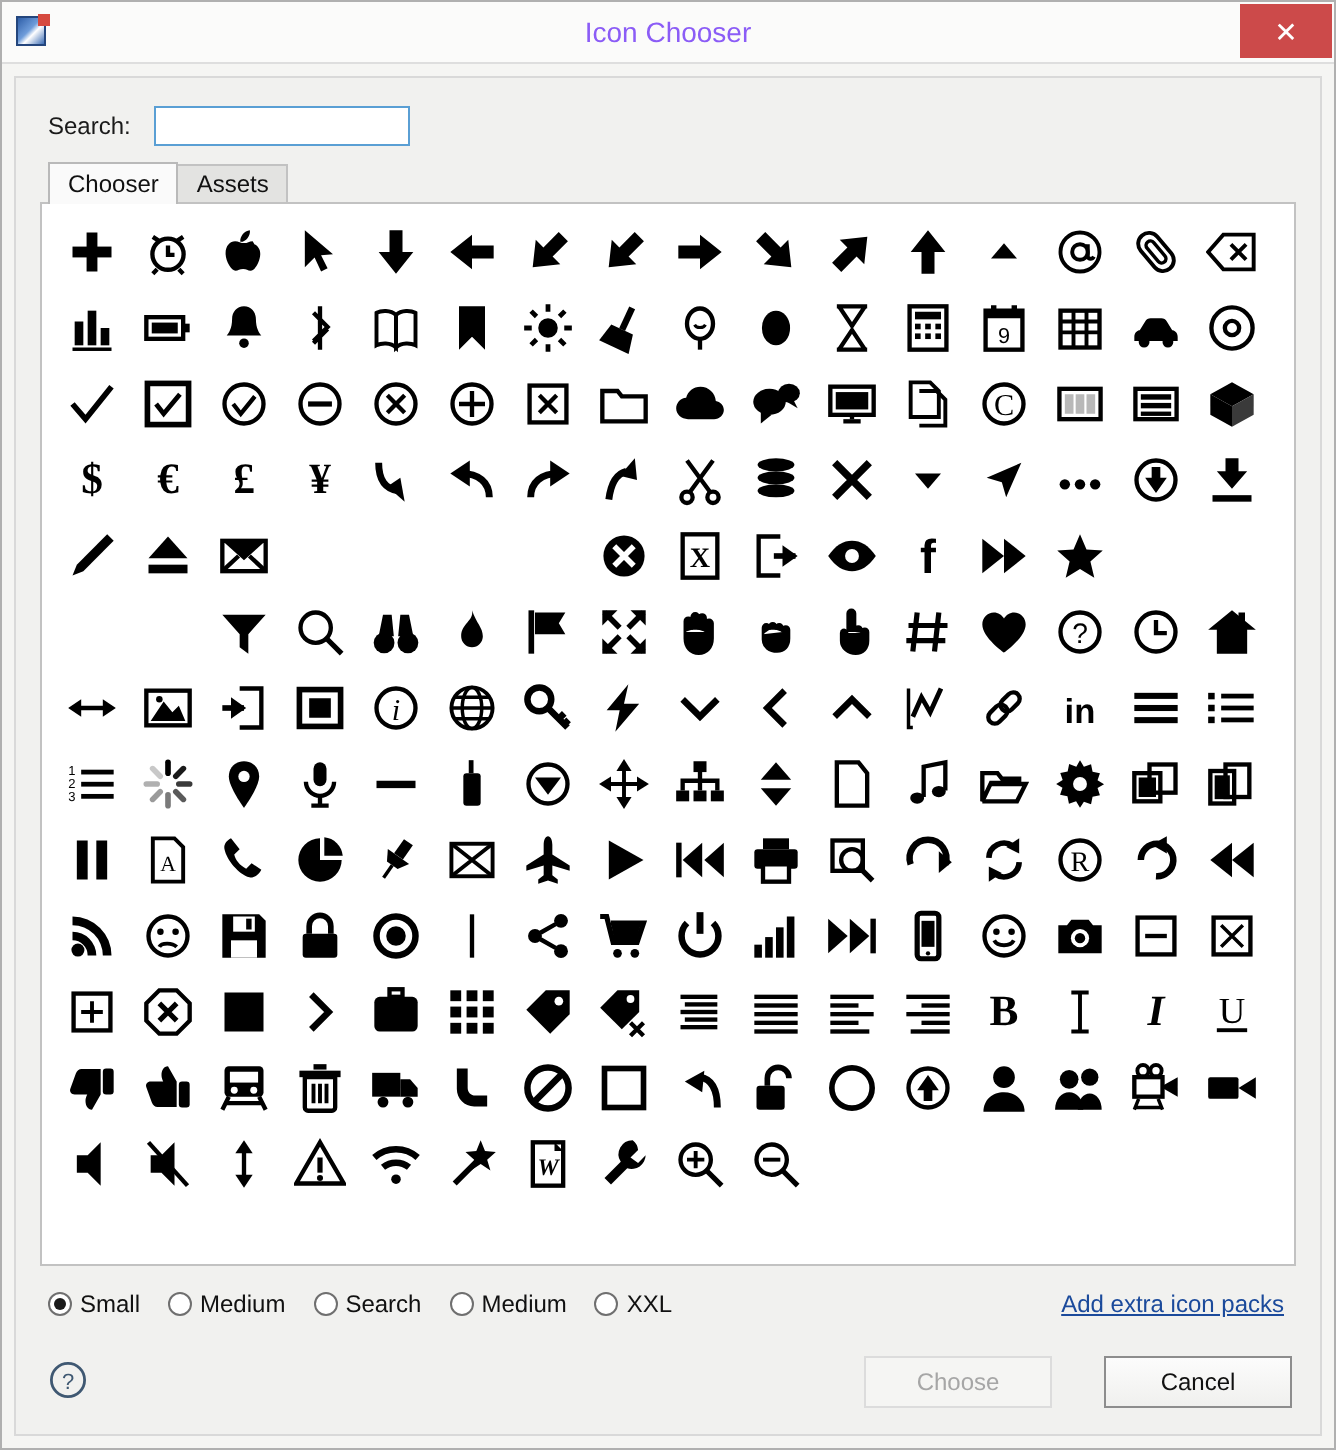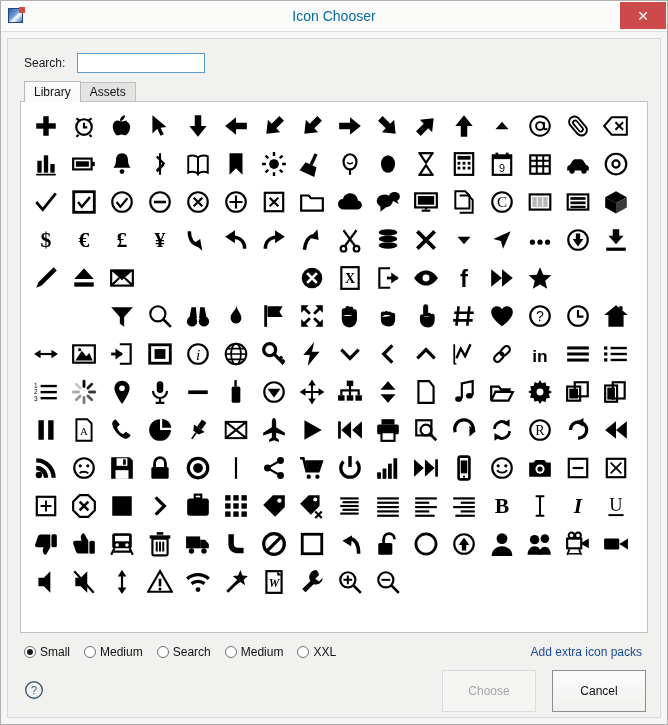--- a/index.html
+++ b/index.html
@@ -38,21 +38,21 @@
     width: 15px; height: 15px;
     background: linear-gradient(135deg,#2f5fa8 0%,#6f9ddb 45%,#ffffff 60%,#3b6cb4 100%);
     border: 1px solid #24467d;
   }
   #app-icon .dot {
     position: absolute; right: 0px; top: 0px;
     width: 6px; height: 6px; background: #d64a3f;
   }
   #title-text {
     position: absolute; left: 0; right: 0; text-align: center;
-    font-size: 14px; color: #0369a1;
+    font-size: 14px; color: #8b5cf6;
     pointer-events: none;
   }
   #close-btn {
     position: absolute; right: 1px; top: 1px;
     width: 46px; height: 27px;
     background: #cc4a4a;
     color: #fff;
     display: flex; align-items: center; justify-content: center;
     font-size: 14px; line-height: 1;
     cursor: pointer;
@@ -152,39 +152,40 @@
     display: flex; align-items: center; justify-content: center;
     flex: 0 0 auto;
   }
   .radio-opt.checked .radio-circle::after {
     content: ""; width: 6px; height: 6px; border-radius: 50%;
     background: #1a1a1a;
   }
   #extra-link {
     margin-left: auto;
     color: #1b4a9b;
+    text-decoration: underline;
     font-size: 12px;
     cursor: pointer;
     margin-right: 4px;
   }
   #action-row {
     display: flex; align-items: center;
     height: 52px;
     margin: 0 4px 0 6px;
     flex: 0 0 auto;
   }
   #help-icon { cursor: pointer; }
   .btn {
-    height: 42px;
+    height: 26px;
     min-width: 94px;
     display: flex; align-items: center; justify-content: center;
     font-size: 12px;
     background: linear-gradient(#fcfcfc,#f0f0ee);
     cursor: pointer;
-    margin-left: 16px;
+    margin-left: 26px;
   }
   .btn.disabled {
     color: #a6a6a6;
     border: 1px solid #dcdcdc;
     background: #f5f5f3;
     cursor: default;
   }
   .btn.enabled {
     color: #111;
     border: 1px solid #8d8d8d;
@@ -207,21 +208,21 @@
   </div>
 
   <div id="body-panel">
 
     <div id="search-row">
       <div id="search-label">Search:</div>
       <input id="search-input" type="text" autofocus="" placeholder="" style="">
     </div>
 
     <div id="tabstrip">
-      <div class="tab selected">Library</div>
+      <div class="tab selected">Chooser</div>
       <div class="tab unselected">Assets</div>
     </div>
 
     <div id="grid-panel">
       <div id="icon-grid">
           <div class="icon-cell">
             <svg width="26" height="26" viewBox="0 0 24 24">
               <rect x="9.5" y="3" width="5" height="18" fill="#000"></rect>
               <rect x="3" y="9.5" width="18" height="5" fill="#000"></rect>
             </svg>

